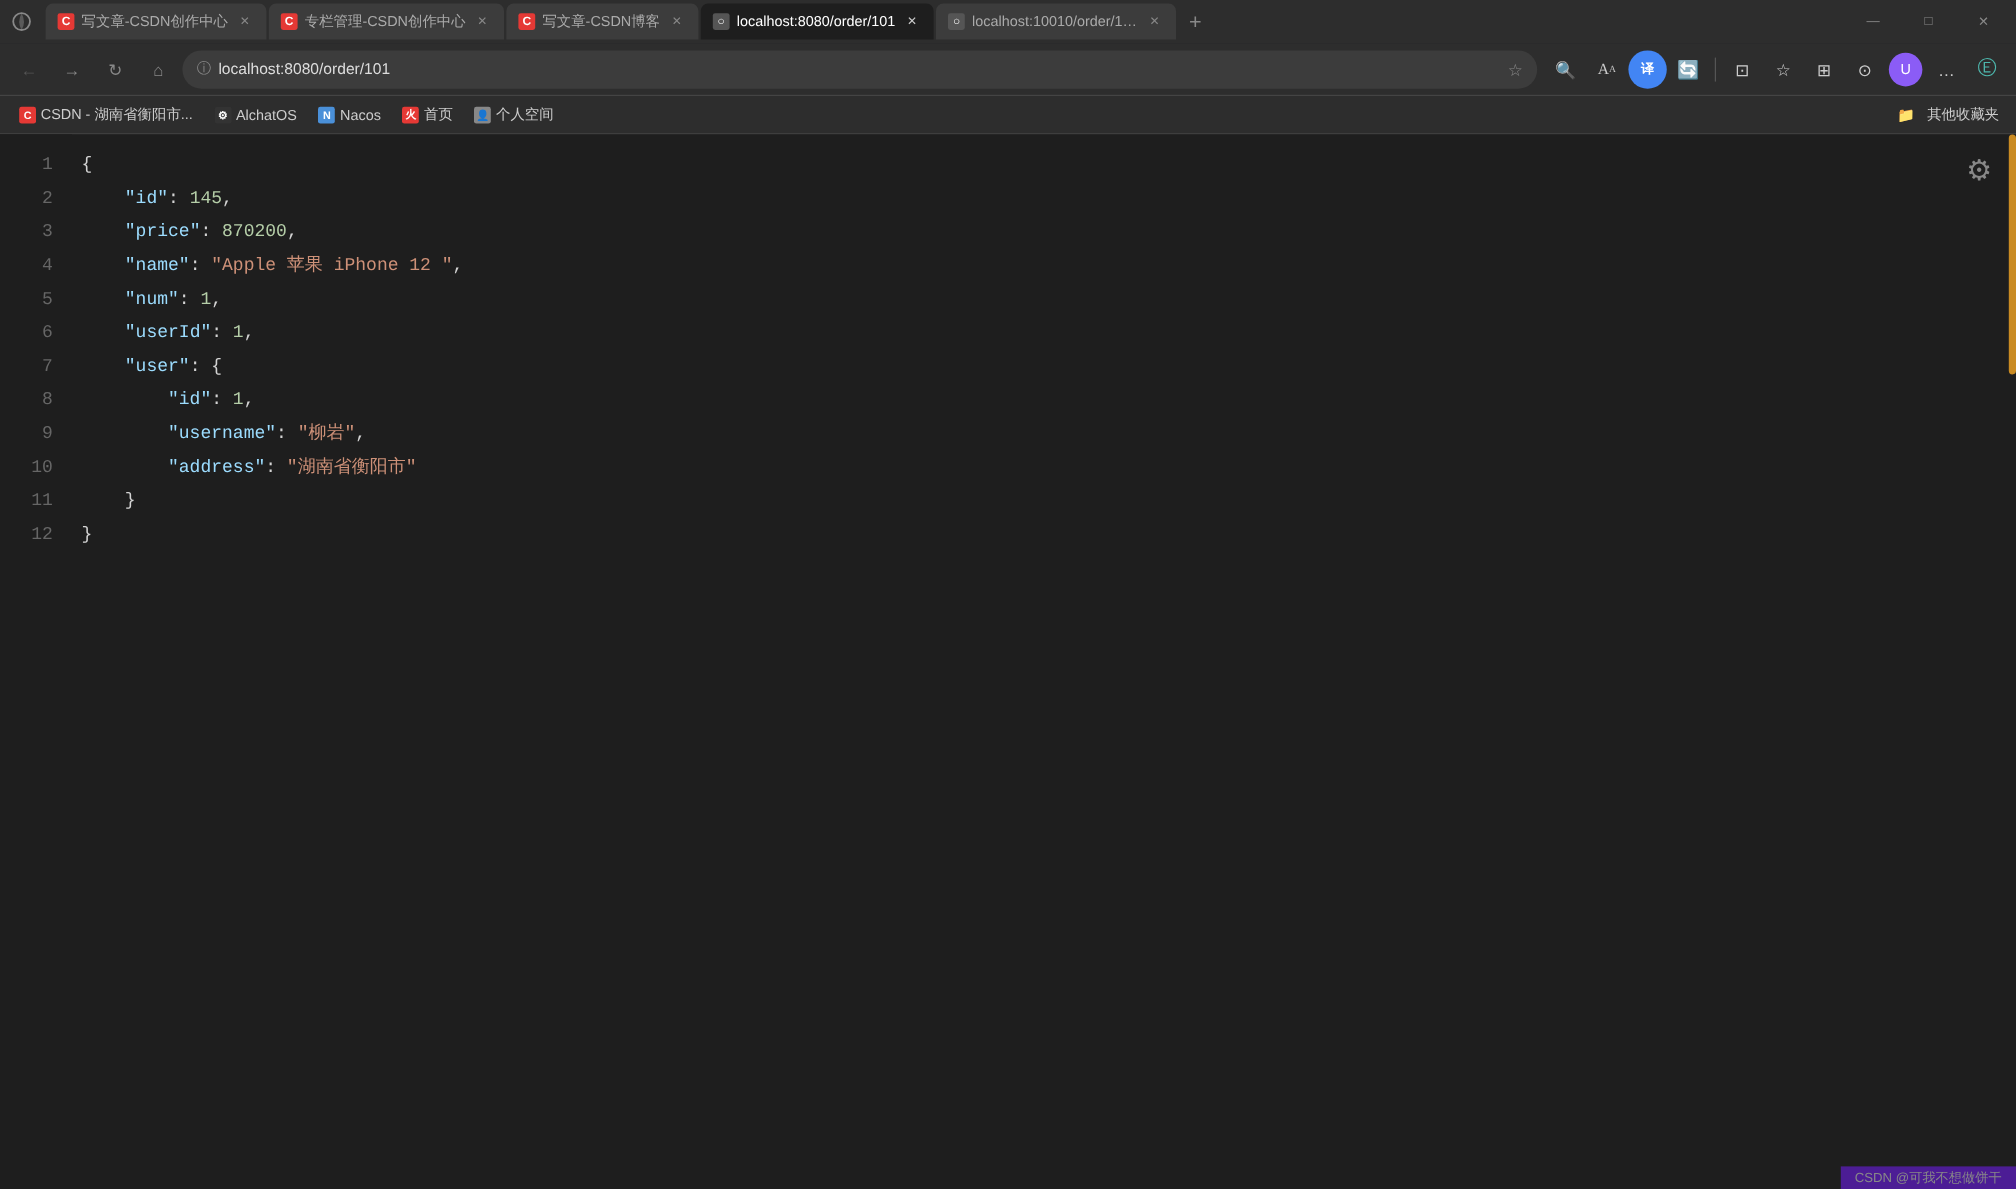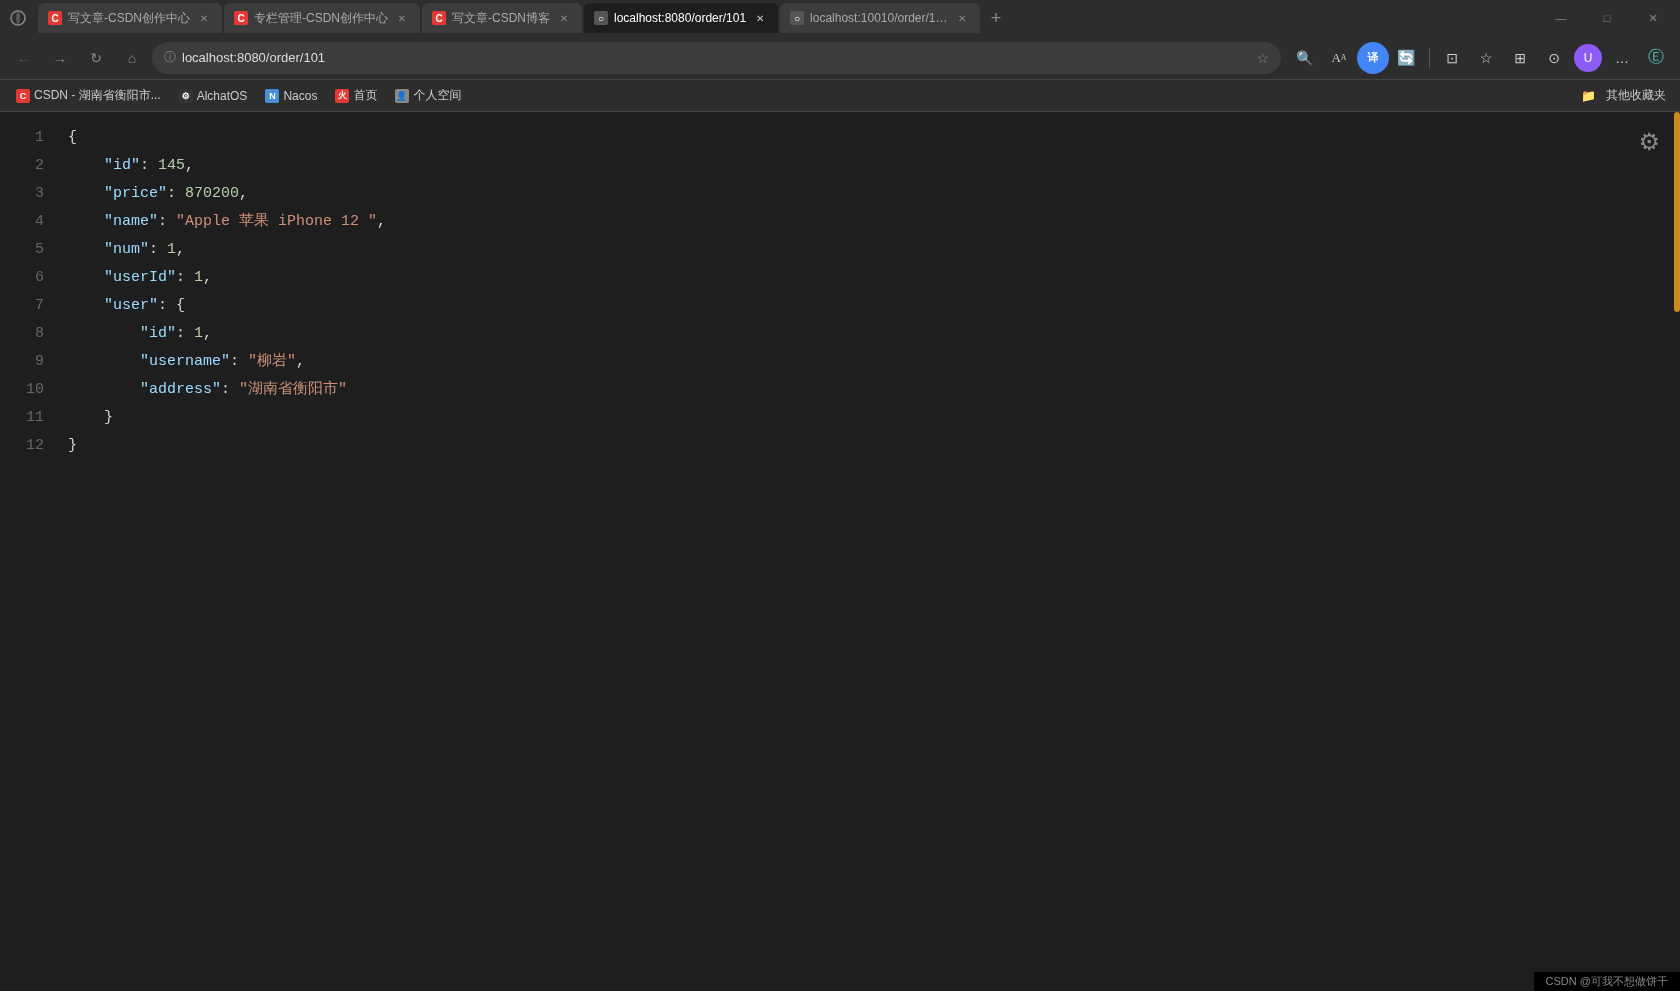--- a/index.html
+++ b/index.html
@@ -235,21 +235,21 @@
     }
 
     
     .status-bar {
       position: fixed;
       bottom: 0;
       right: 0;
       padding: 2px 12px;
       font-size: 11px;
       color: #888;
-      background: #000000;
+      background: #4c1d95;
     }
   </style>
 </head>
 <body>
 
 <div class="browser-chrome">
 
   <div class="tab-bar">
     <div class="browser-icon">
       <svg width="18" height="18" viewBox="0 0 18 18">

